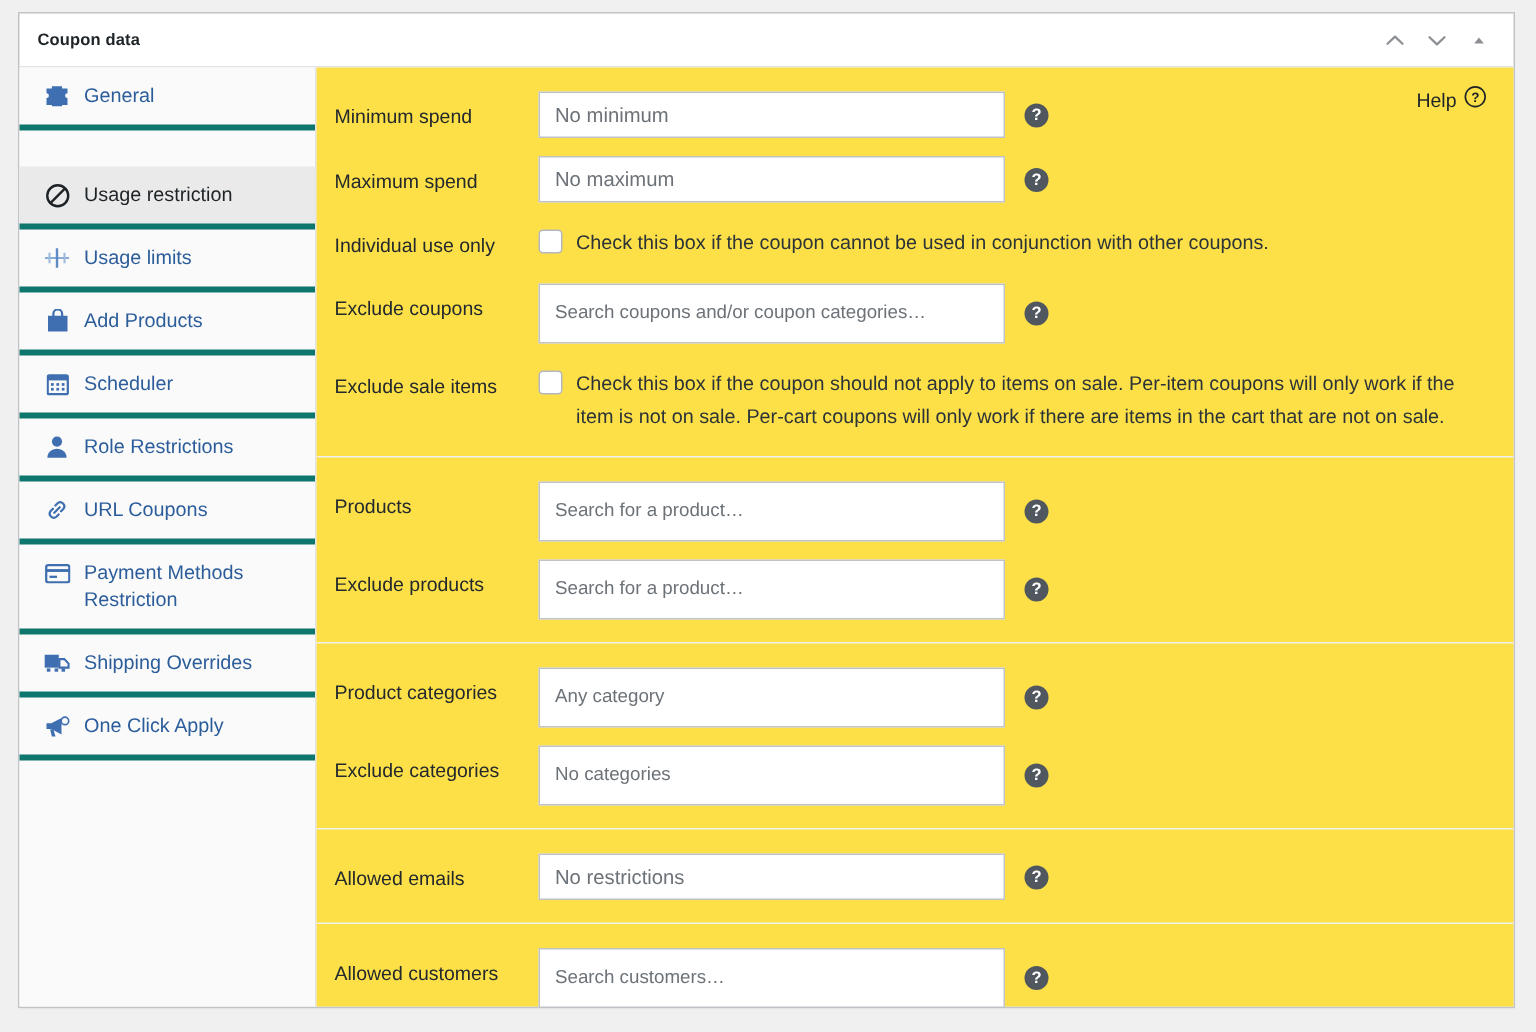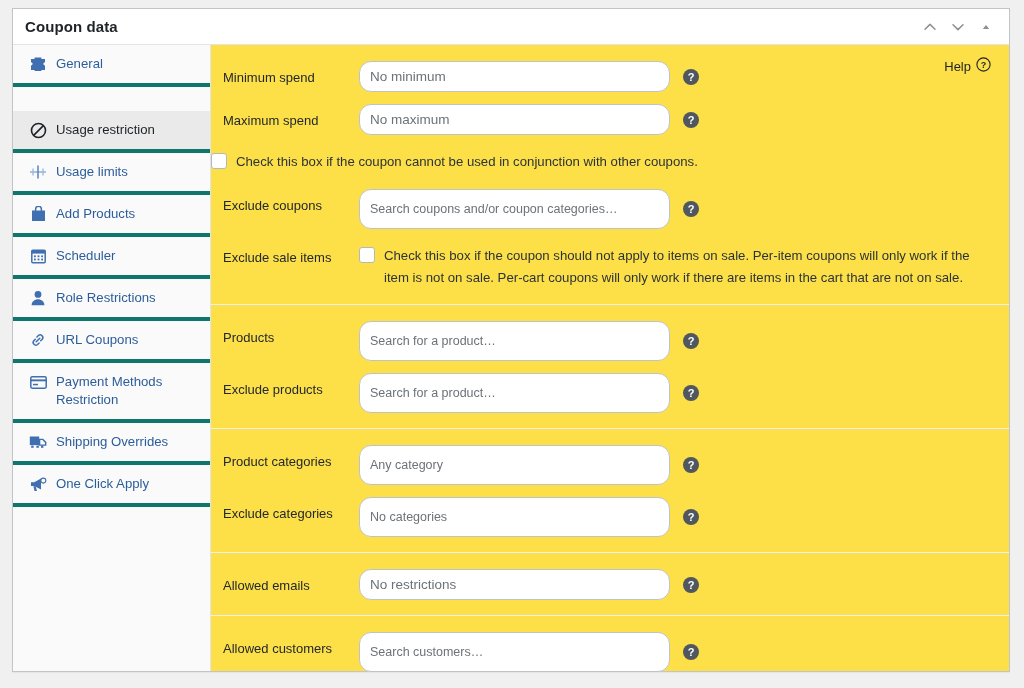--- a/index.html
+++ b/index.html
@@ -34,21 +34,21 @@
   #panel-header {
     height: 36px;
     min-height: 36px;
     border-bottom: 1px solid #e2e4e7;
     display: flex;
     align-items: center;
     padding: 0 10px 0 12px;
     box-sizing: border-box;
   }
   #panel-title {
-    font-size: 15px;
+    font-size: 11px;
     font-weight: bold;
     color: #1d2327;
     letter-spacing: .1px;
     flex: 1;
   }
   .hdr-controls {
     display: flex;
     align-items: center;
     gap: 2px;
   }
@@ -159,21 +159,21 @@
     display: flex;
     align-items: flex-start;
     gap: 13px;
     min-width: 0;
   }
   .txt-input {
     width: 311px;
     height: 31px;
     box-sizing: border-box;
     border: 1px solid #bfc3c7;
-    border-radius: 12px;
+    border-radius: 0;
     background: #fff;
     font-family: "Liberation Sans", sans-serif;
     font-size: 13.5px;
     color: #6c7278;
     padding: 0 10px;
     outline: none;
   }
   .txt-input::placeholder { color: #6c7278; opacity: 1; }
   .txt-input.tall {
     height: 40px;
@@ -396,20 +396,21 @@
 
         <div class="field-row">
           <div class="f-label">Maximum spend</div>
           <div class="f-control">
             <input class="txt-input" type="text" placeholder="No maximum" style="">
             <span class="helptip">?</span>
           </div>
         </div>
 
         <div class="field-row">
+          <div class="f-label">Individual use only</div>
           <div class="f-control">
             <div class="cb-row">
               <span class="cb-box"></span>
               <span class="cb-text">Check this box if the coupon cannot be used in conjunction with other coupons.</span>
             </div>
           </div>
         </div>
 
         <div class="field-row">
           <div class="f-label">Exclude coupons</div>

